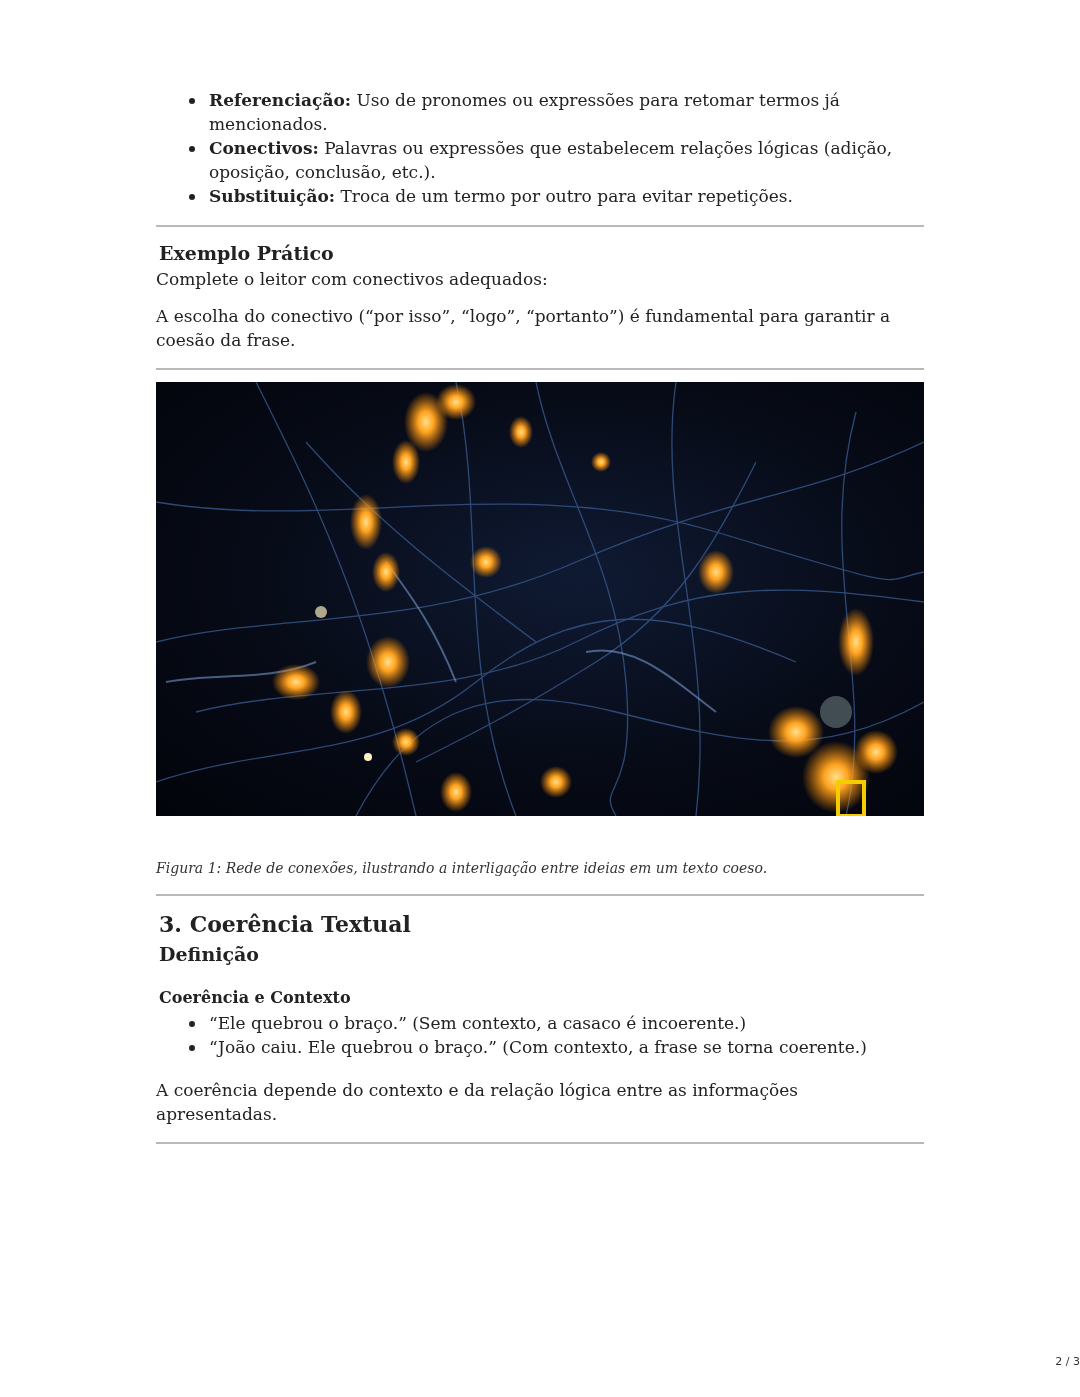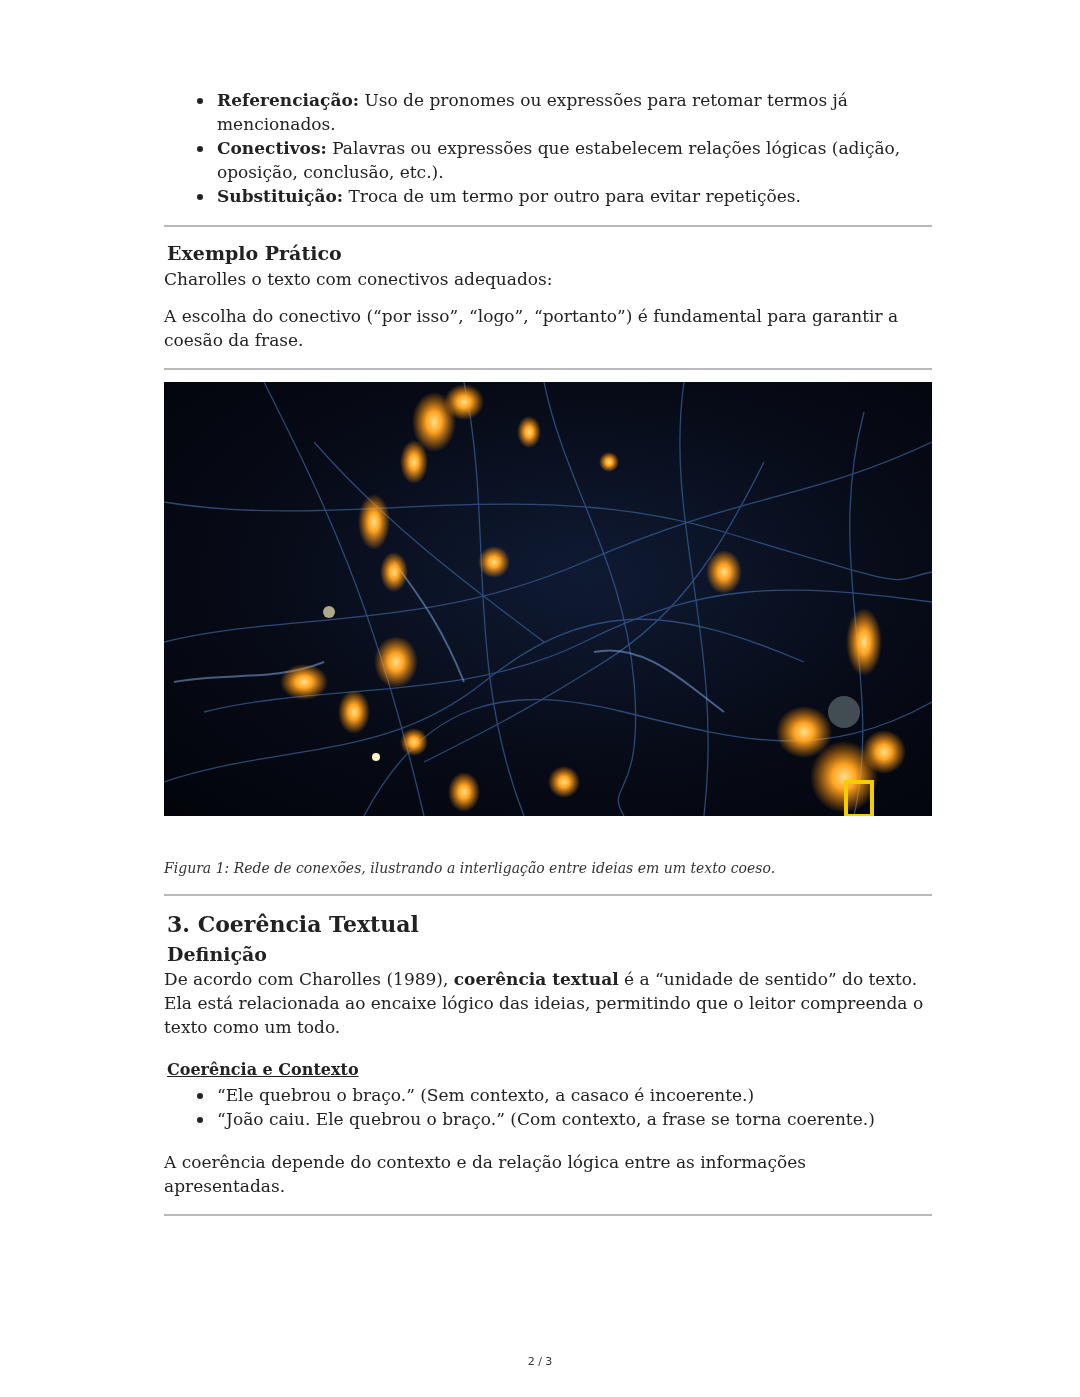--- a/index.html
+++ b/index.html
@@ -1,60 +1,60 @@
 <!DOCTYPE html>
 <html><head>
 <meta charset="utf-8">
 <style>
   html, body { margin: 0; padding: 0; background: #ffffff; }
   body {
     width: 1080px; height: 1397px; position: relative; overflow: hidden;
     font-family: "DejaVu Serif", "Liberation Serif", serif;
     color: #222222;
   }
-  .page { position: absolute; left: 164px; top: 88px; width: 768px; }
+  .page { position: absolute; left: 156px; top: 88px; width: 768px; }
   .txt { font-size: 17px; line-height: 24px; }
   ul.blist { margin: 0; padding: 0 0 0 53px; list-style: none; }
   ul.blist li { position: relative; font-size: 17px; line-height: 24px; }
   ul.blist li::before {
     content: ""; position: absolute; left: -20px; top: 10px;
     width: 6px; height: 6px; border-radius: 50%; background: #222;
   }
   b { font-weight: bold; }
   hr.rule { border: 0; height: 2px; background: #b9b9b9; margin: 0; }
   h3.sub { font-size: 19px; font-weight: bold; margin: 0; padding-left: 3px; line-height: 26px; }
   h2.sec { font-size: 22px; font-weight: bold; margin: 0; padding-left: 3px; line-height: 30px; }
-  h4.small { font-size: 16px; font-weight: bold; margin: 0; padding-left: 3px; line-height: 22px; text-decoration: underline; }
+  h4.small { font-size: 16px; font-weight: bold; margin: 0; padding-left: 3px; line-height: 22px; }
   .quote { position: relative; height: 28px; margin: 0; }
   .quote .bar { position: absolute; left: 0; top: 2px; width: 8px; height: 24px; background: #ececec; }
   .quote .qtext { position: absolute; left: 62px; top: 2px; font-size: 17px; line-height: 24px; color: #6d6d6d; }
   .figure {
     width: 768px; height: 434px; position: relative; overflow: hidden;
     background: radial-gradient(ellipse at 55% 45%, #0f1a33 0%, #070b17 55%, #02040a 100%);
   }
   .figure svg { position: absolute; left: 0; top: 0; }
   .caption { font-size: 14px; font-style: italic; line-height: 20px; color: #333; }
-  .footer { position: absolute; left: 0; width: 1080px; top: 1355px; text-align: center;
+  .footer { position: absolute; left: 0; width: 1080px; top: 1355px; text-align: right;
     font-family: "DejaVu Sans", sans-serif; font-size: 11px; color: #333; }
 </style>
 </head>
 <body>
 
 <div class="page">
 
   <ul class="blist">
     <li><b>Referenciação:</b><span> Uso de pronomes ou expressões para retomar termos já mencionados.</span></li>
     <li><b>Conectivos:</b><span> Palavras ou expressões que estabelecem relações lógicas (adição, oposição, conclusão, etc.).</span></li>
     <li><b>Substituição:</b><span> Troca de um termo por outro para evitar repetições.</span></li>
   </ul>
 
   <hr class="rule" style="margin-top:17px;">
 
   <h3 class="sub" style="margin-top:13px;">Exemplo Prático</h3>
-  <div class="txt" style="margin-top:1px;">Charolles o texto com conectivos adequados:</div>
+  <div class="txt" style="margin-top:1px;">Complete o leitor com conectivos adequados:</div>
 
 
   <div class="txt" style="margin-top:13px;">A escolha do conectivo (“por isso”, “logo”, “portanto”) é fundamental para garantir a coesão da frase.</div>
 
   <hr class="rule" style="margin-top:16px;">
 
   <div class="figure" style="margin-top:12px;">
     <svg width="768" height="434" viewBox="0 0 768 434">
       <defs>
         <radialGradient id="glow" cx="50%" cy="50%" r="50%">
@@ -109,21 +109,20 @@
       <rect x="682" y="400" width="26" height="34" fill="none" stroke="#f4cd00" stroke-width="4"></rect>
     </svg>
   </div>
 
   <div class="caption" style="margin-top:42px;">Figura 1: Rede de conexões, ilustrando a interligação entre ideias em um texto coeso.</div>
 
   <hr class="rule" style="margin-top:16px;">
 
   <h2 class="sec" style="margin-top:13px;">3. Coerência Textual</h2>
   <h3 class="sub" style="margin-top:2px;">Definição</h3>
-  <div class="txt"><span>De acordo com Charolles (1989), </span><b>coerência textual</b><span> é a “unidade de sentido” do texto. Ela está relacionada ao encaixe lógico das ideias, permitindo que o leitor compreenda o texto como um todo.</span></div>
 
   <h4 class="small" style="margin-top:20px;">Coerência e Contexto</h4>
   <ul class="blist" style="margin-top:2px;">
     <li>“Ele quebrou o braço.” (Sem contexto, a casaco é incoerente.)</li>
     <li>“João caiu. Ele quebrou o braço.” (Com contexto, a frase se torna coerente.)</li>
   </ul>
 
   <div class="txt" style="margin-top:19px;">A coerência depende do contexto e da relação lógica entre as informações apresentadas.</div>
 
   <hr class="rule" style="margin-top:16px;">

